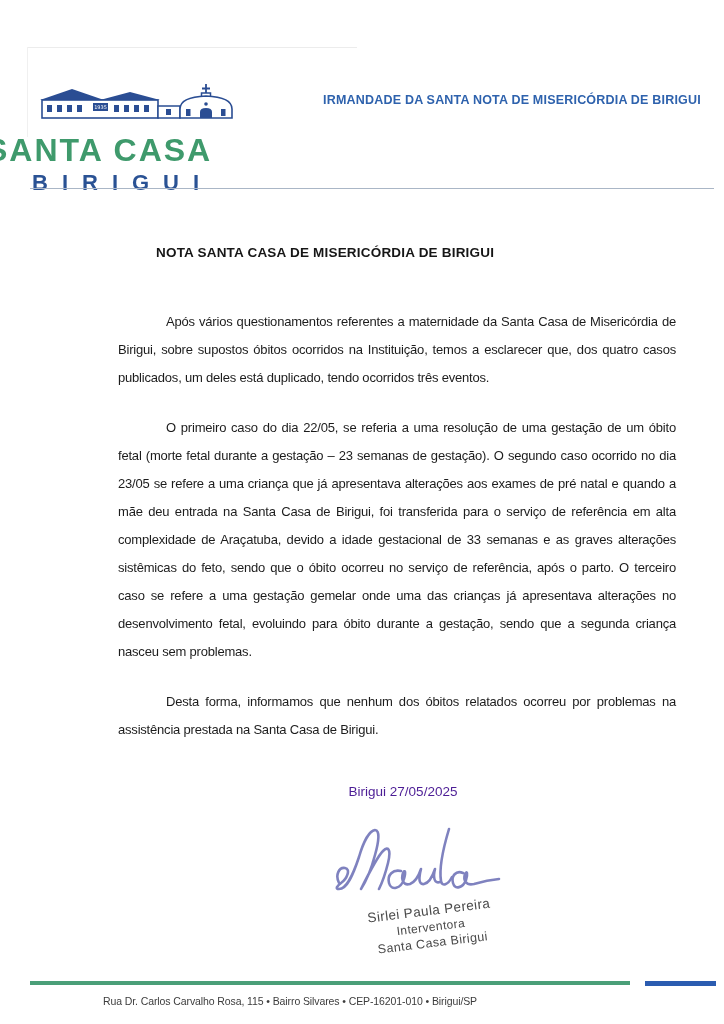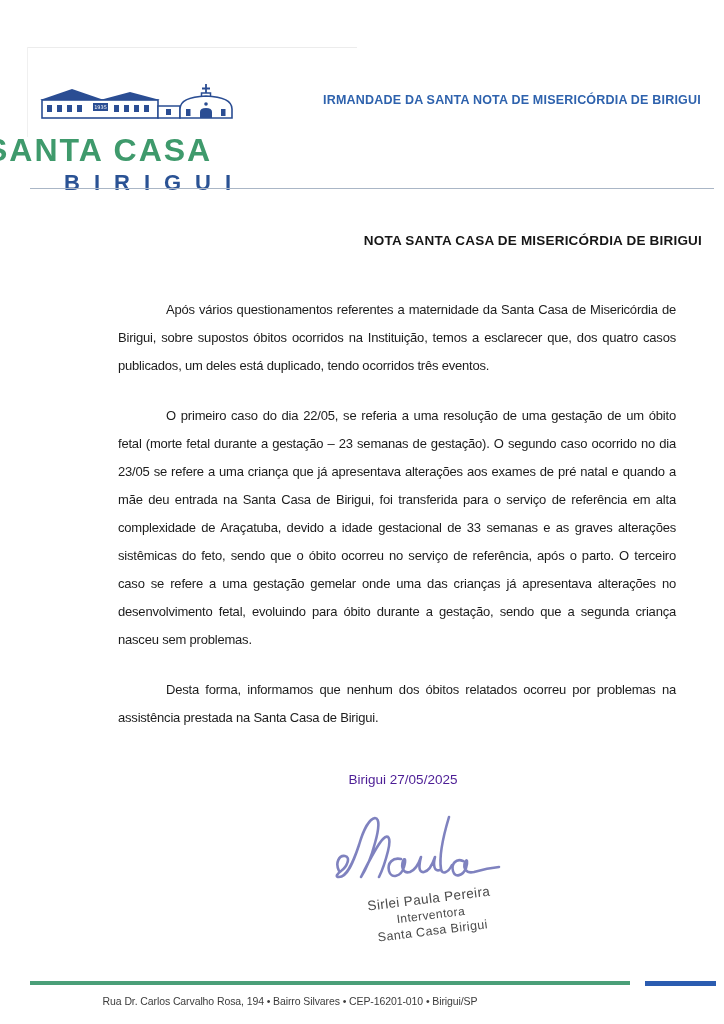--- a/index.html
+++ b/index.html
@@ -13,31 +13,31 @@
     color:#1f1f1f;
   }
   
   .scan-h{position:absolute;left:27px;top:47px;width:330px;height:1px;background:#ececec;}
   .scan-v{position:absolute;left:27px;top:47px;width:1px;height:90px;background:#f0f0f0;}
 
   
   .logo{position:absolute;left:-14px;top:84px;width:300px;}
   .logo-art{display:block;margin-left:52px;width:250px;height:46px;}
   .logo-t1{margin-top:2px;font-size:32px;font-weight:800;letter-spacing:2px;color:#3f9a6c;white-space:nowrap;}
-  .logo-t2{margin-left:78px;margin-top:1px;font-size:22px;font-weight:700;letter-spacing:14px;color:#2a5294;white-space:nowrap;}
+  .logo-t2{margin-left:46px;margin-top:1px;font-size:22px;font-weight:700;letter-spacing:14px;color:#2a5294;white-space:nowrap;}
 
   .org-block{position:absolute;left:318px;top:92px;width:388px;text-align:center;color:#2e62ad;}
   .org-name{font-size:12.5px;font-weight:700;letter-spacing:.2px;line-height:16px;}
   .org-founded{margin-top:8px;font-size:12px;font-weight:400;letter-spacing:.3px;}
 
   .header-rule{position:absolute;left:30px;top:188px;width:684px;height:1px;background:#aab6c6;}
 
   
   .doc{position:absolute;left:118px;top:233px;width:558px;}
-  .doc-title{margin:0;font-size:13.5px;font-weight:700;text-align:right;transform:translateX(26px);letter-spacing:.2px;color:#161616;}
+  .doc-title{margin:12px;font-size:13.5px;font-weight:700;text-align:left;transform:translateX(26px);letter-spacing:.2px;color:#161616;}
   .para{
     margin:0 0 22px 0;
     font-size:13px;
     line-height:28px;
     letter-spacing:-0.2px;
     text-align:justify;
     text-indent:48px;
     color:#1c1c1c;
   }
   .para:first-of-type{margin-top:48px;}
@@ -132,16 +132,16 @@
         <div class="stamp-name">Sirlei Paula Pereira</div>
         <div class="stamp-role">Interventora</div>
         <div class="stamp-org">Santa Casa Birigui</div>
       </div>
     </div>
   </main>
 
   <footer class="footer">
     <div class="rule-green"></div>
     <div class="rule-blue"></div>
-    <div class="address">Rua Dr. Carlos Carvalho Rosa, 194 • Bairro Silvares • CEP-16201-010 • Birigui/SP</div>
+    <div class="address">Rua Dr. Carlos Carvalho Rosa, 115 • Bairro Silvares • CEP-16201-010 • Birigui/SP</div>
   </footer>
 
 </div>
 
 </body></html>

